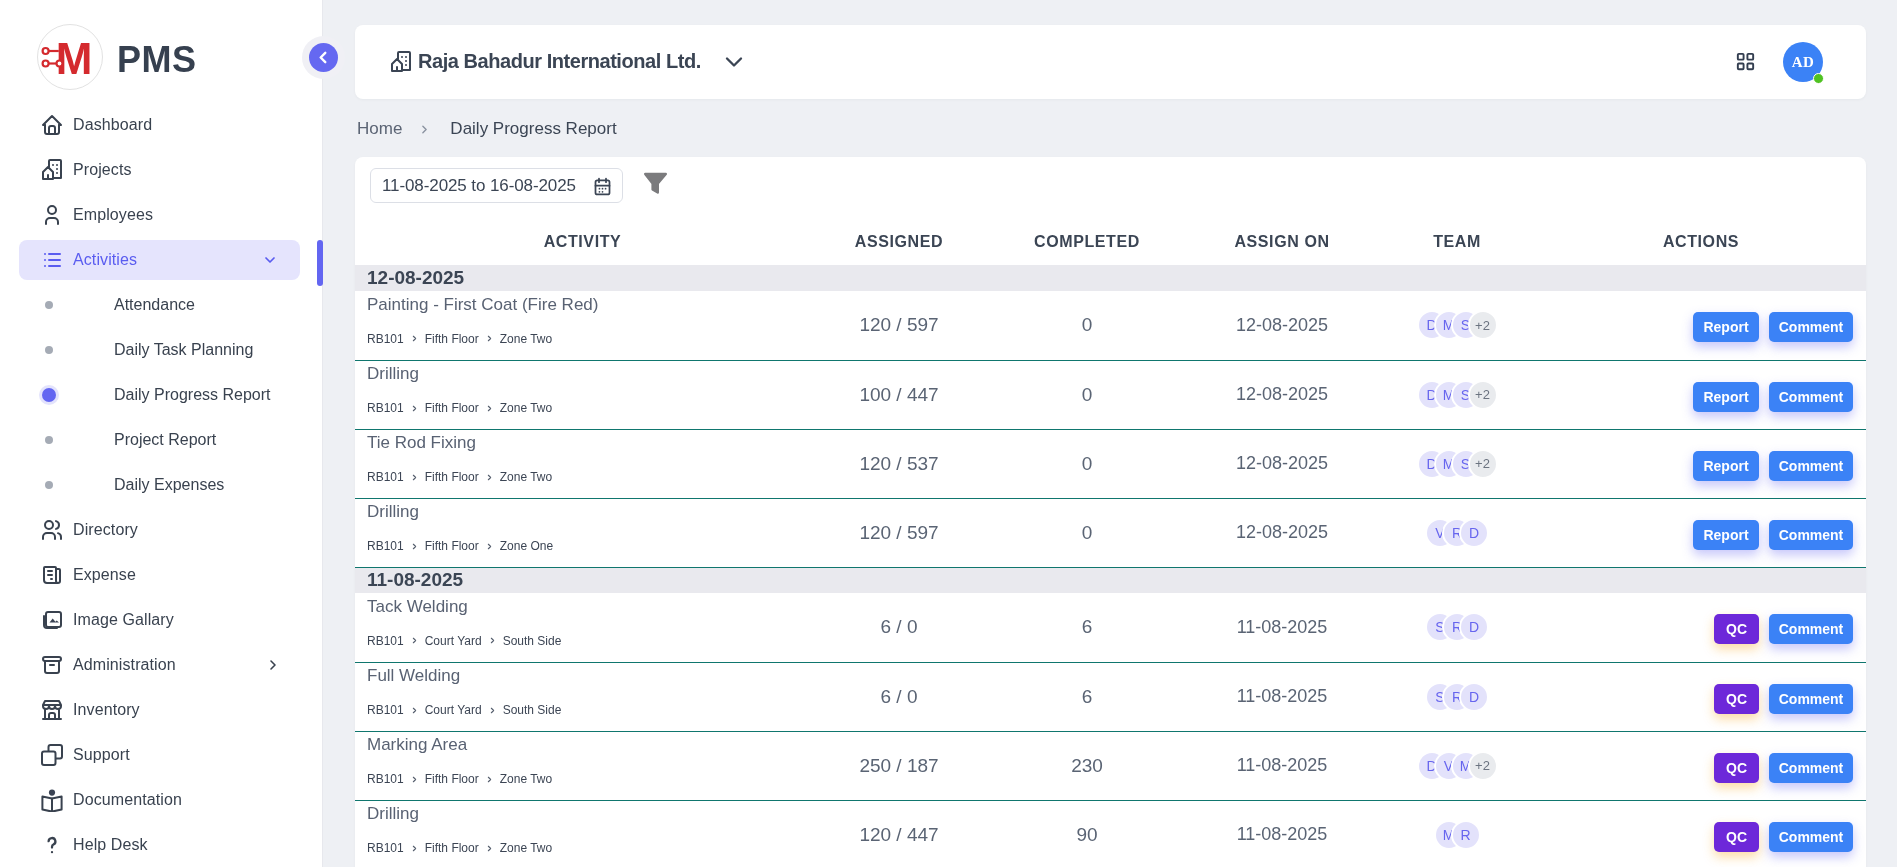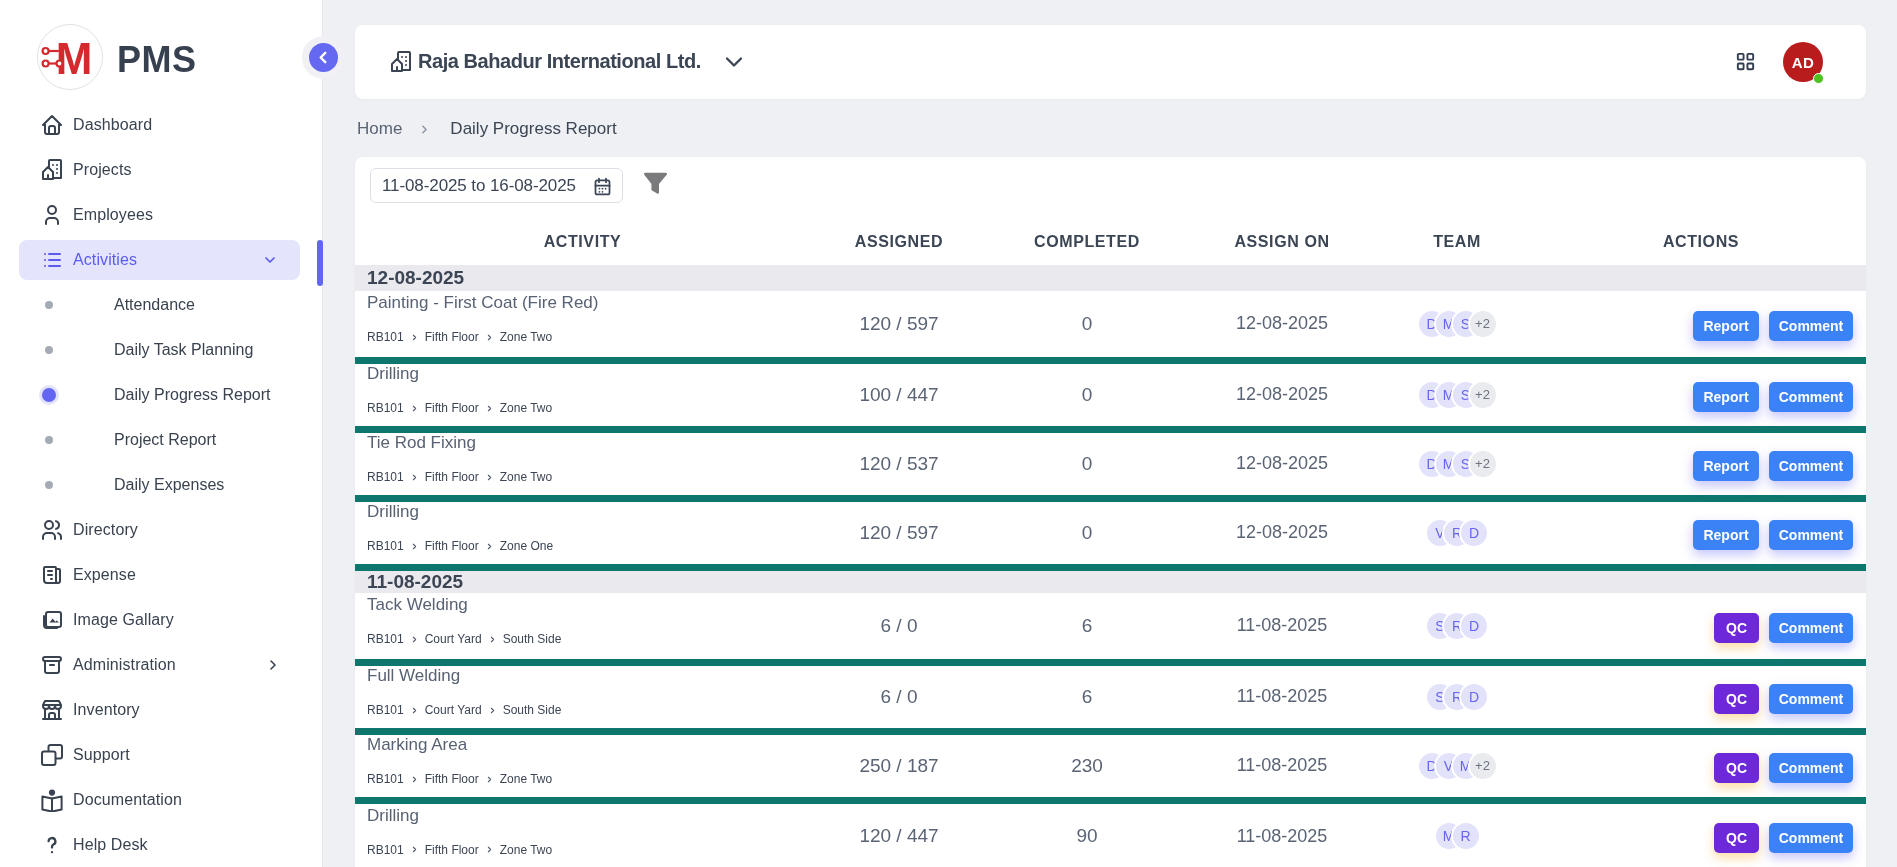--- a/index.html
+++ b/index.html
@@ -22,38 +22,38 @@
 .nitem.active-parent .nlab { color:#5a5cf0; }
 .sub { height:45px; position:relative; display:flex; align-items:center; }
 .sub .dot { position:absolute; left:45px; top:50%; transform:translateY(-50%); width:8px; height:8px; border-radius:50%; background:#a5abb5; }
 .sub .dot.big { left:42px; width:14px; height:14px; background:#6366f1; box-shadow:0 0 0 3px rgba(99,102,241,.18); }
 .sub .slab { position:absolute; left:114px; font-size:16px; color:#39424f; }
 .indicator { position:absolute; left:317px; top:240px; width:6px; height:46px; border-radius:3px; background:#6366f1; z-index:6; }
 
 
 .topcard { position:absolute; left:355px; top:25px; width:1511px; height:74px; background:#fff; border-radius:8px; box-shadow:0 1px 3px rgba(30,40,60,.04); }
 .company { position:absolute; font-size:20px; font-weight:700; color:#3b4554; letter-spacing:-.45px; }
-.avatar { position:absolute; left:1783px; top:42px; width:40px; height:40px; border-radius:50%; background:#b91c1c; color:#fff; font-size:15px; font-weight:700; letter-spacing:.5px; display:flex; align-items:center; justify-content:center; }
+.avatar { position:absolute; left:1783px; top:42px; width:40px; height:40px; border-radius:50%; background:#3b82f6; color:#fff; font-size:15px; font-weight:700; letter-spacing:.5px; display:flex; align-items:center; justify-content:center;font-family:Liberation Serif, serif; }
 .avatar .gdot { position:absolute; right:-1px; bottom:-2px; width:11px; height:11px; border-radius:50%; background:#4fc222; border:1px solid #fff; }
 
 
 .crumbs { position:absolute; left:357px; top:119px; font-size:17px; color:#5b6474; display:flex; align-items:center; }
 .crumbs .cur { color:#3b4554; }
 
 
 .card { position:absolute; left:355px; top:157px; width:1511px; height:760px; background:#fff; border-radius:8px; box-shadow:0 1px 3px rgba(30,40,60,.04); overflow:hidden; }
 .datebox { position:absolute; left:15px; top:11px; width:253px; height:35px; border:1px solid #dcdfe6; border-radius:6px; background:#fff; display:flex; align-items:center; }
 .datebox .dtxt { margin-left:11px; font-size:17px; color:#3b4554; letter-spacing:-.1px; }
 .funnel { position:absolute; left:288px; top:15px; }
 
 table.grid { position:absolute; left:0; top:62px; width:1511px; border-collapse:collapse; table-layout:fixed; }
 table.grid th { height:46px; font-size:16px; font-weight:700; color:#3b4554; letter-spacing:.6px; text-align:center; vertical-align:middle; }
 table.grid th:first-child { }
 tr.group td { height:26px; background:#e9e9ee; font-size:19px; font-weight:700; color:#3b4554; padding-left:12px; }
-tr.data td { height:69px; border-bottom:7px solid #0f766e; vertical-align:middle; text-align:center; }
+tr.data td { height:69px; border-bottom:1px solid #0f766e; vertical-align:middle; text-align:center; }
 tr.data:last-child td { border-bottom:none; }
 td.act { text-align:left !important; padding-left:12px; }
 .title { font-size:17px; color:#596273; line-height:20px; margin-top:-10px; }
 .crumbline { font-size:12px; color:#3c4554; margin-top:17px; display:flex; align-items:center; }
 .num { font-size:19px; color:#5a6474; }
 .dateval { font-size:18px; color:#5a6474; }
 .team { display:flex; justify-content:center; }
 .av { width:30px; height:30px; border-radius:50%; background:#e3e2fb; border:2px solid #fff; color:#6765ee; font-size:14px; display:flex; align-items:center; justify-content:center; }
 .av + .av { margin-left:-13px; }
 .av.more { background:#e9ebee; color:#6b7380; font-size:13px; }

